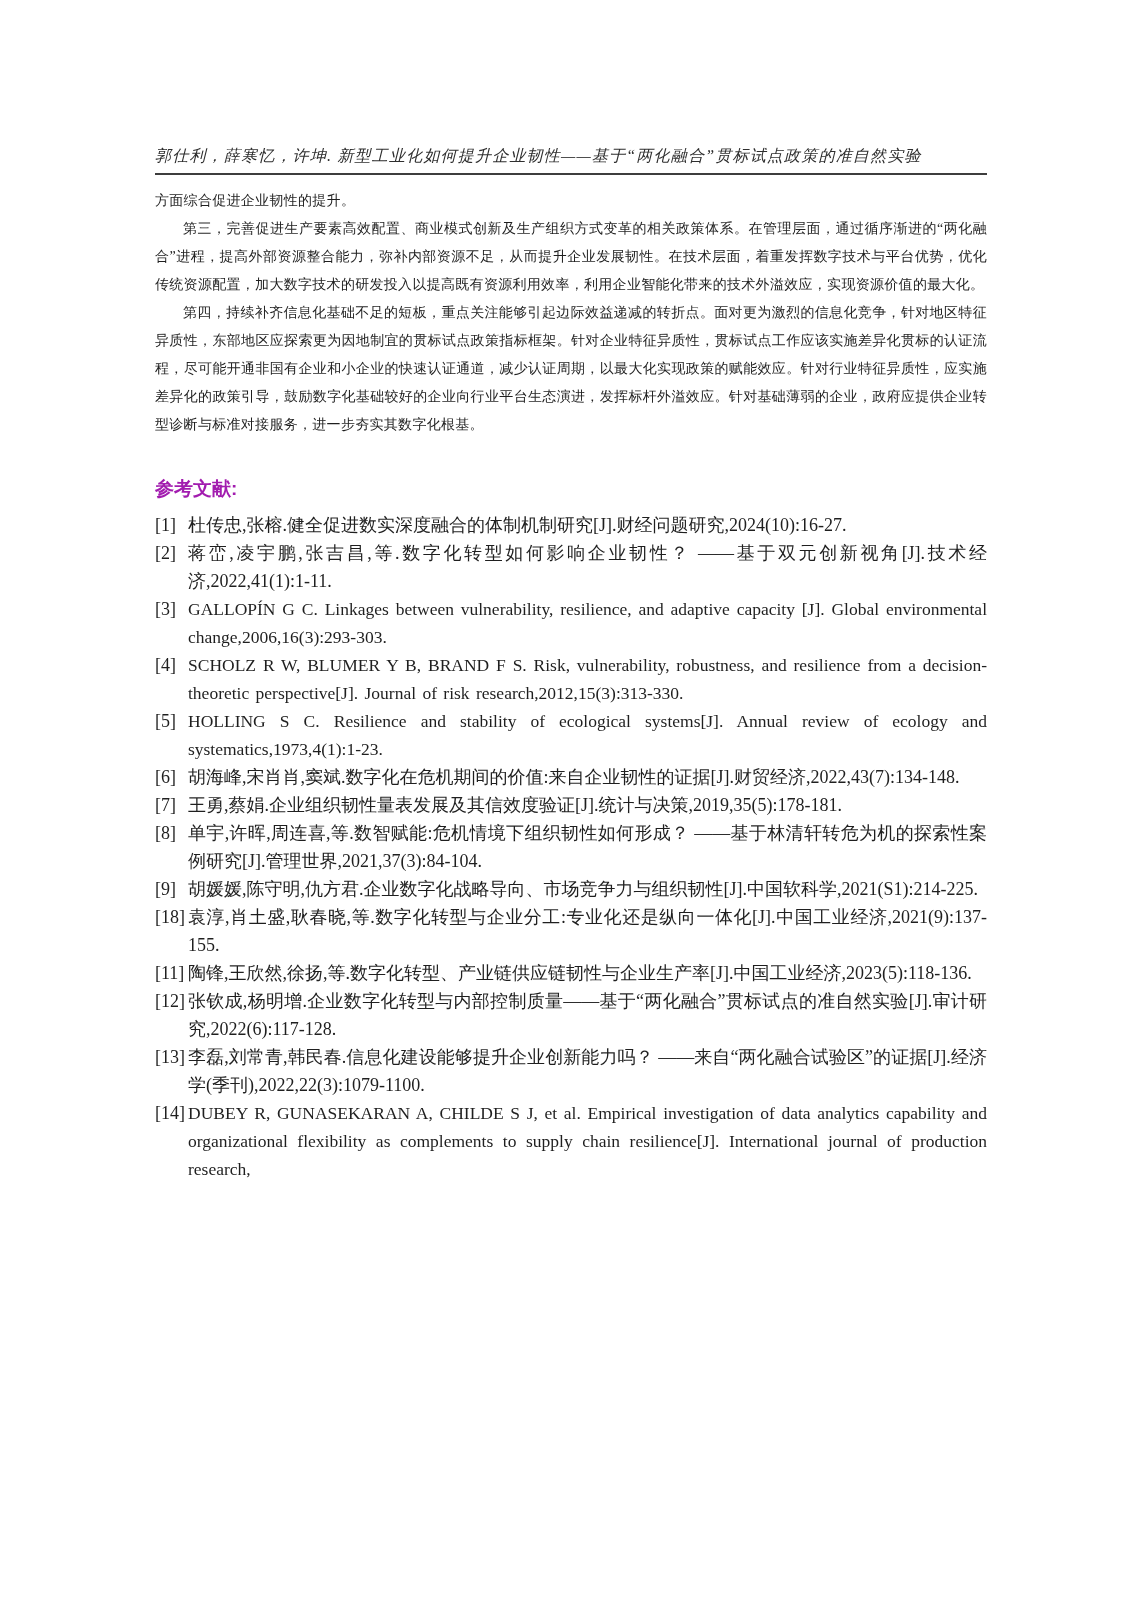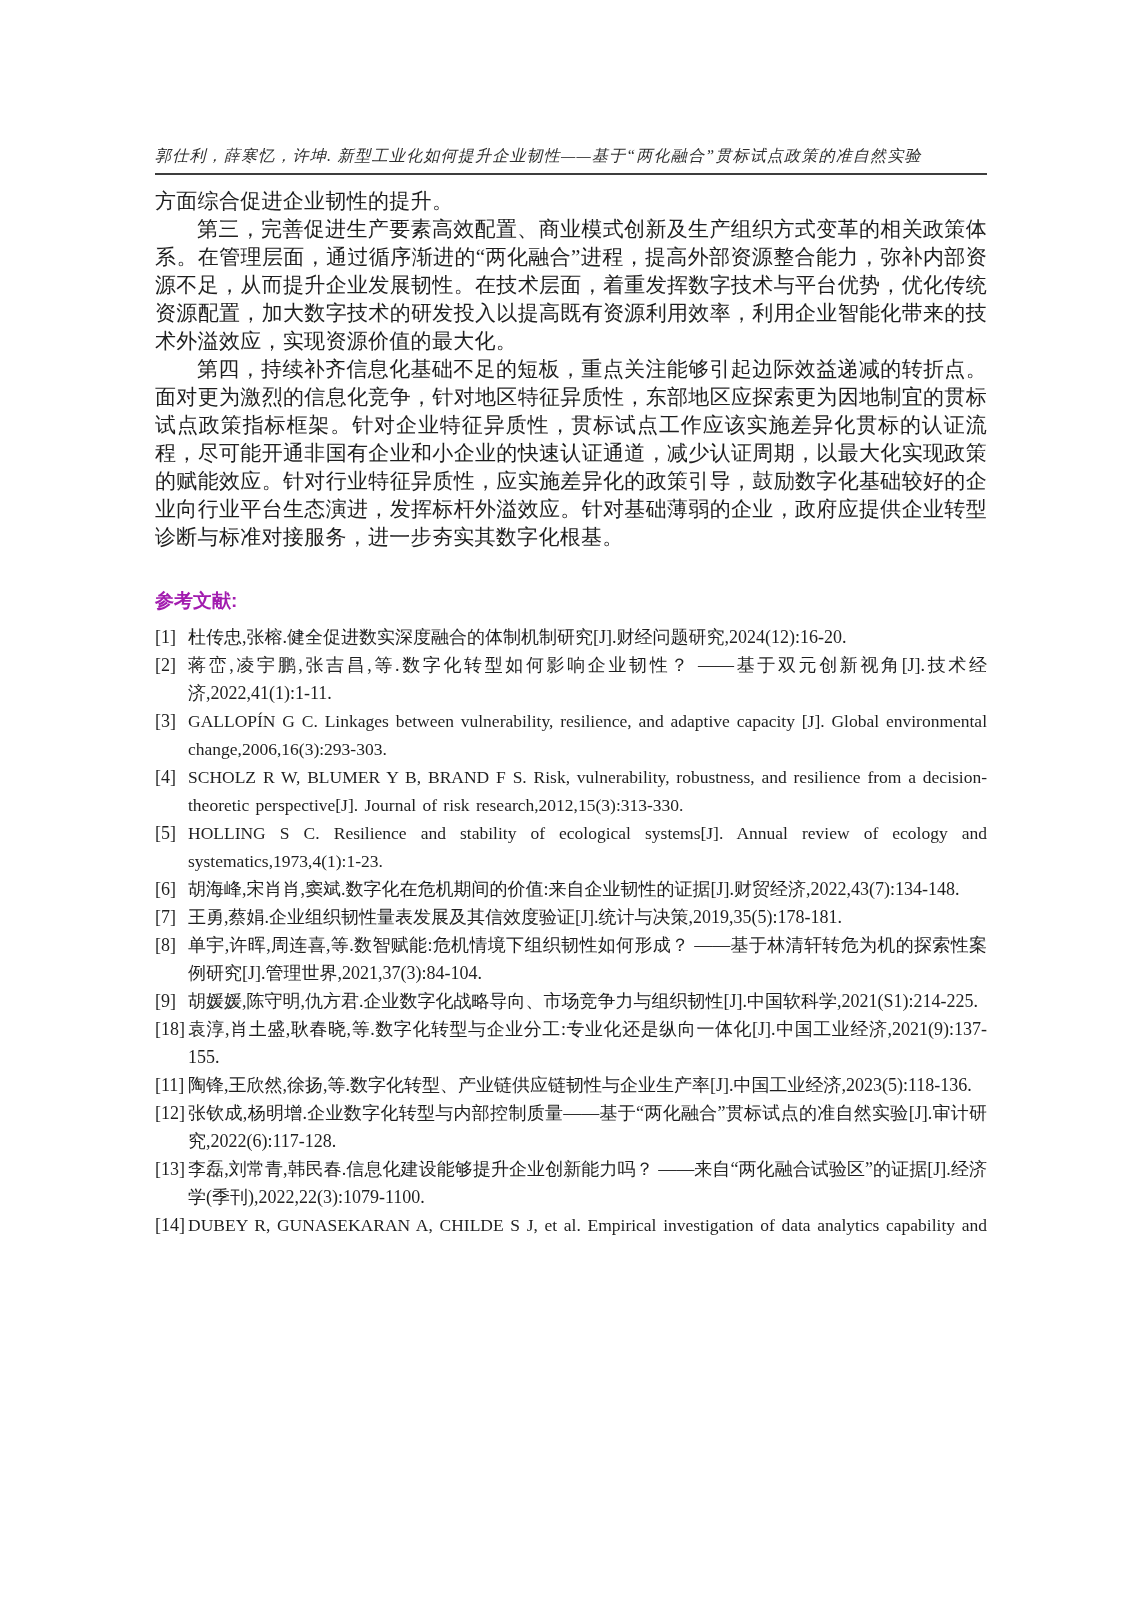--- a/index.html
+++ b/index.html
@@ -34,21 +34,21 @@
     color: #2e2e2e;
     font-style: italic; 
     white-space: nowrap;
   }
   
   .paragraphs {
     margin-top: 12px;
   }
   .para {
     margin: 0;
-    font-size: 21px;
+    font-size: 14px;
     line-height: 28px;
     text-align: justify;
     letter-spacing: 0.3px;
   }
   .para.indent { text-indent: 2em; }
   
   .ref-heading {
     margin: 38px 0 10px 0;
     font-family: "Liberation Sans", "DejaVu Sans", sans-serif;
     font-weight: bold;
@@ -105,21 +105,21 @@
         <p class="para">方面综合促进企业韧性的提升。</p>
         <p class="para indent">第三，完善促进生产要素高效配置、商业模式创新及生产组织方式变革的相关政策体系。在管理层面，通过循序渐进的“两化融合”进程，提高外部资源整合能力，弥补内部资源不足，从而提升企业发展韧性。在技术层面，着重发挥数字技术与平台优势，优化传统资源配置，加大数字技术的研发投入以提高既有资源利用效率，利用企业智能化带来的技术外溢效应，实现资源价值的最大化。</p>
         <p class="para indent">第四，持续补齐信息化基础不足的短板，重点关注能够引起边际效益递减的转折点。面对更为激烈的信息化竞争，针对地区特征异质性，东部地区应探索更为因地制宜的贯标试点政策指标框架。针对企业特征异质性，贯标试点工作应该实施差异化贯标的认证流程，尽可能开通非国有企业和小企业的快速认证通道，减少认证周期，以最大化实现政策的赋能效应。针对行业特征异质性，应实施差异化的政策引导，鼓励数字化基础较好的企业向行业平台生态演进，发挥标杆外溢效应。针对基础薄弱的企业，政府应提供企业转型诊断与标准对接服务，进一步夯实其数字化根基。</p>
       </section>
 
     <h3 class="ref-heading">参考文献:</h3>
 
     <section class="ref-list" id="ref-list">
         <div class="ref-item">
           <span class="ref-label">[1]</span>
-          <span class="ref-text">杜传忠,张榕.健全促进数实深度融合的体制机制研究[J].财经问题研究,2024(12):16-20.</span>
+          <span class="ref-text">杜传忠,张榕.健全促进数实深度融合的体制机制研究[J].财经问题研究,2024(10):16-27.</span>
         </div>
         <div class="ref-item">
           <span class="ref-label">[2]</span>
           <span class="ref-text">蒋峦,凌宇鹏,张吉昌,等.数字化转型如何影响企业韧性？ ——基于双元创新视角[J].技术经济,2022,41(1):1-11.</span>
         </div>
         <div class="ref-item en">
           <span class="ref-label">[3]</span>
           <span class="ref-text">GALLOPÍN G C. Linkages between vulnerability, resilience, and adaptive capacity [J]. Global environmental change,2006,16(3):293-303.</span>
         </div>
         <div class="ref-item en">

